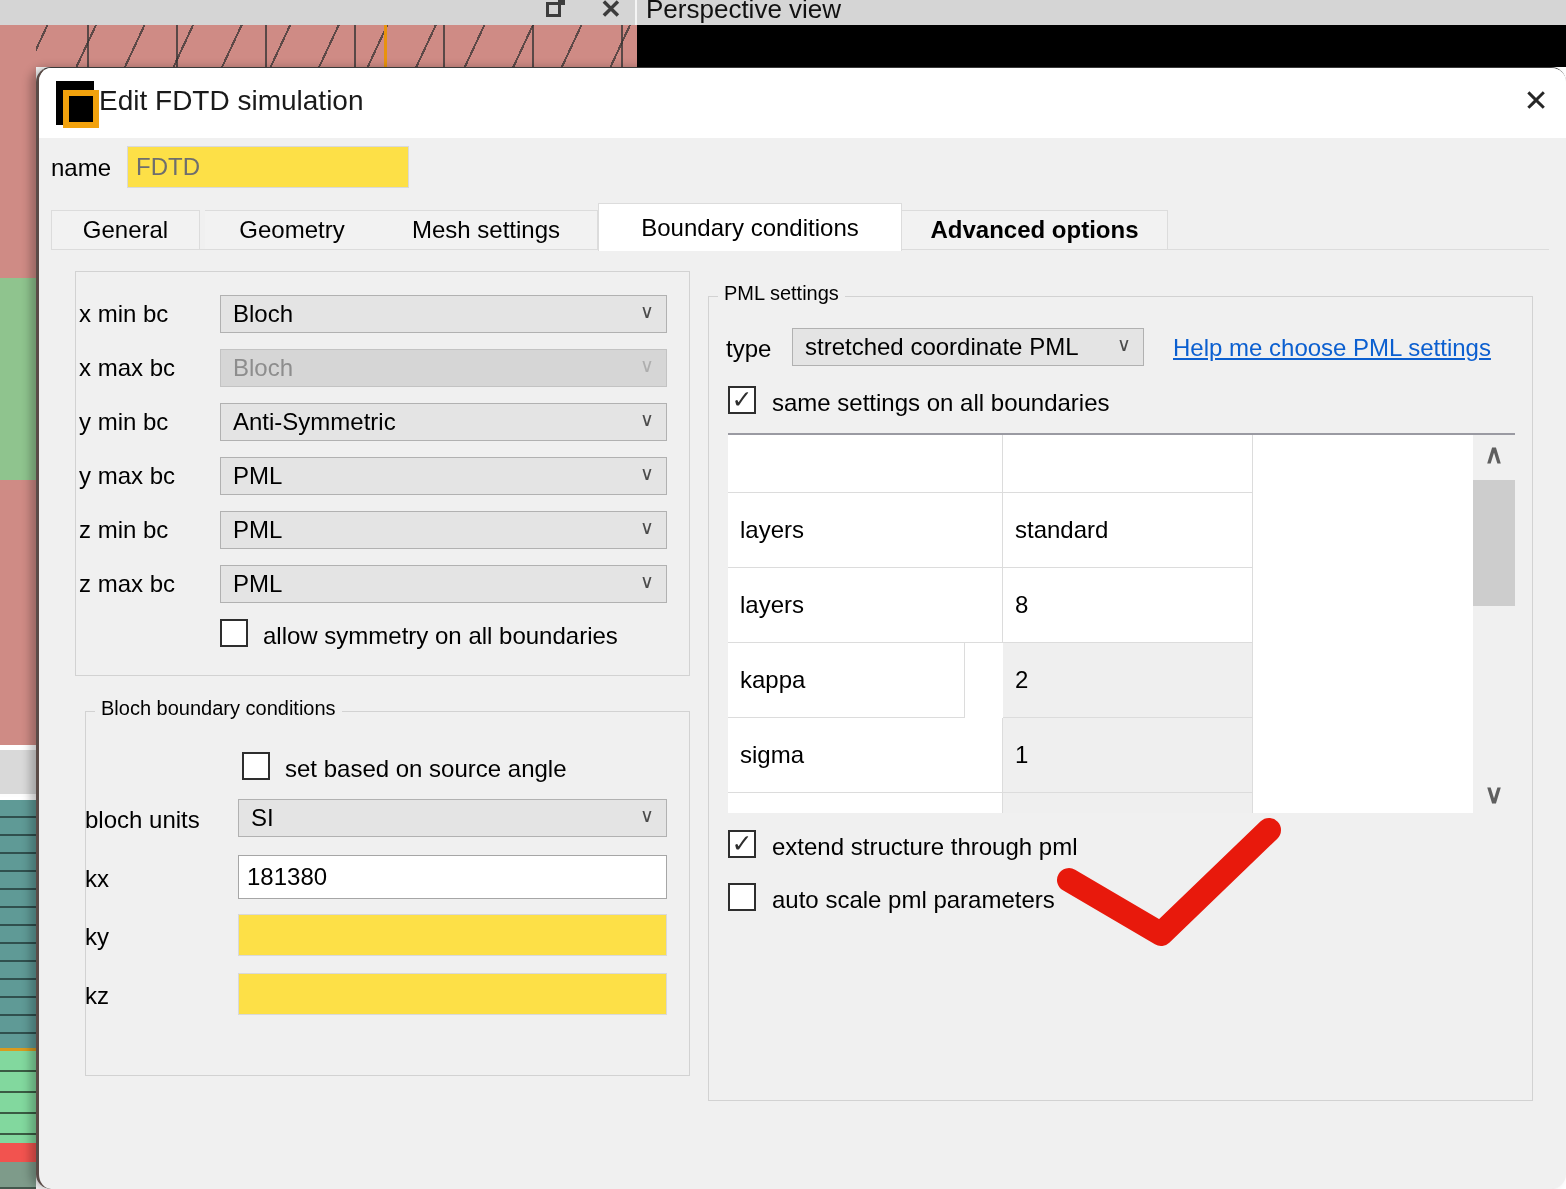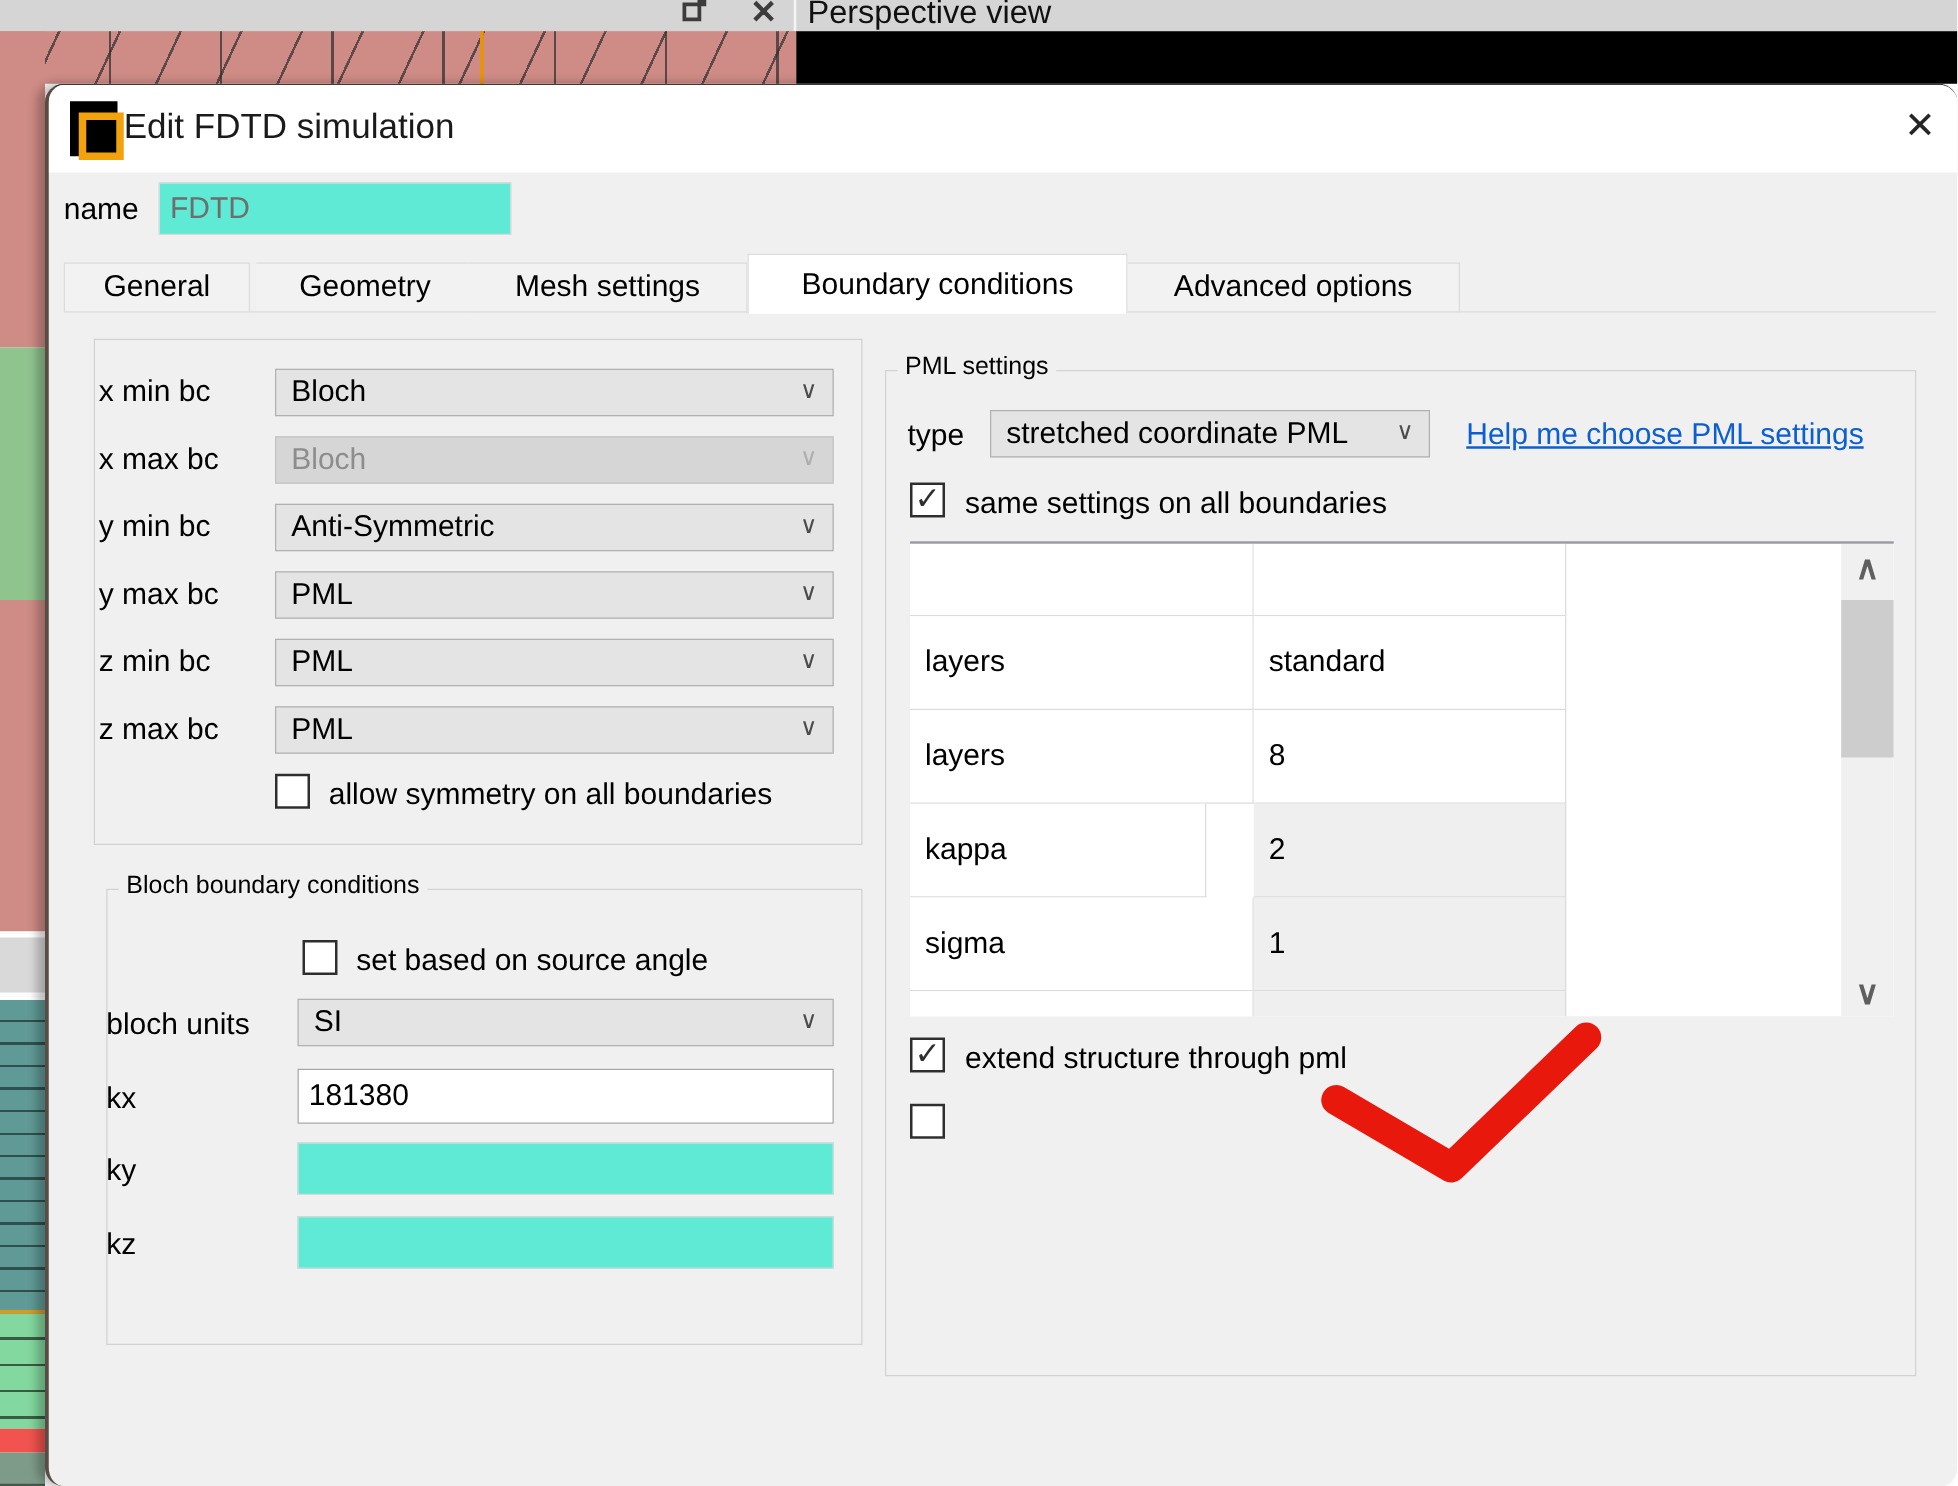--- a/index.html
+++ b/index.html
@@ -44,21 +44,21 @@
   .app-icon .ring{position:absolute;left:7px;top:9px;width:24px;height:26px;border:6px solid #f2a20d;box-sizing:content-box;}
   .dlg-title{position:absolute;left:60px;top:17px;font-size:28px;color:#1a1a1a;white-space:nowrap;}
   .dlg-close{position:absolute;left:1472px;top:10px;width:50px;height:44px;font-size:30px;color:#262626;
              display:flex;align-items:center;justify-content:center;cursor:pointer;}
 
   .lbl{position:absolute;font-size:24px;color:#000;white-space:nowrap;}
   .lbl.r{text-align:left;}
 
   .tinput{position:absolute;box-sizing:border-box;font-family:"Liberation Sans",sans-serif;
           font-size:24px;padding:0 8px;border:1px solid #a6a6a6;background:#fff;color:#000;}
-  .tinput.off{background:#5eead4;border-color:#d9d9d9;color:#6e6e6e;}
+  .tinput.off{background:#fde047;border-color:#d9d9d9;color:#6e6e6e;}
 
   .tabs-line{position:absolute;left:12px;top:181px;width:1498px;height:1px;background:#dcdcdc;}
   .tab{position:absolute;top:142px;height:40px;background:#f2f2f2;border:1px solid #dcdcdc;border-left:none;
        box-sizing:border-box;display:flex;align-items:center;justify-content:center;font-size:24px;cursor:pointer;}
   .tab.first{border-left:1px solid #dcdcdc;}
   .tab.active{top:135px;height:48px;background:#fff;border:1px solid #dcdcdc;border-bottom:none;z-index:3;}
 
   .groupbox{position:absolute;border:1px solid #d2d2d2;box-sizing:border-box;}
   .gb-title{position:absolute;background:#f0f0f0;padding:0 6px;font-size:20px;white-space:nowrap;z-index:2;}
 
@@ -126,21 +126,21 @@
     </div>
 
     <div class="lbl" style="left:12px;top:86px;">name</div>
     <input class="tinput off" style="left: 88px; top: 78px; width: 282px; height: 42px;" readonly="" value="FDTD">
 
     <div class="tabs-line"></div>
     <div class="tab first" style="left:12px;width:149px;">General</div>
     <div class="tab" style="left:166px;width:175px;">Geometry</div>
     <div class="tab" style="left:336px;width:223px;">Mesh settings</div>
     <div class="tab active" style="left:559px;width:304px;">Boundary conditions</div>
-    <div class="tab" style="left:863px;width:266px;">Advanced options</div>
+    <div class="tab" style="left:863px;width:266px;font-weight:bold;">Advanced options</div>
 
     <div class="groupbox" style="left:36px;top:203px;width:615px;height:405px;"></div>
 
     <div class="lbl r" style="left:40px;top:232px;width:128px;">x min bc</div>
     <div class="combo" style="left:181px;top:227px;width:447px;">
       <span>Bloch</span>
       <span class="chev">∨</span>
     </div>
 
     <div class="lbl r" style="left:40px;top:286px;width:128px;">x max bc</div>
@@ -233,19 +233,20 @@
         <div class="vs-arrow" style="top:2px;">∧</div>
         <div class="vs-thumb"></div>
         <div class="vs-arrow" style="bottom:2px;">∨</div>
       </div>
     </div>
 
     <div class="cb" style="left:689px;top:762px;">✓</div>
     <div class="lbl" style="left:733px;top:765px;">extend structure through pml</div>
 
     <div class="cb" style="left:689px;top:815px;"></div>
+    <div class="lbl" style="left:733px;top:818px;">auto scale pml parameters</div>
 
     <svg class="annot" viewBox="0 0 280 170">
       <polyline points="30,82 122,136 230,32" fill="none" stroke="#E8190C" stroke-width="24" stroke-linecap="round" stroke-linejoin="round"></polyline>
     </svg>
 
   </div>
 </div>
 
 </body></html>

